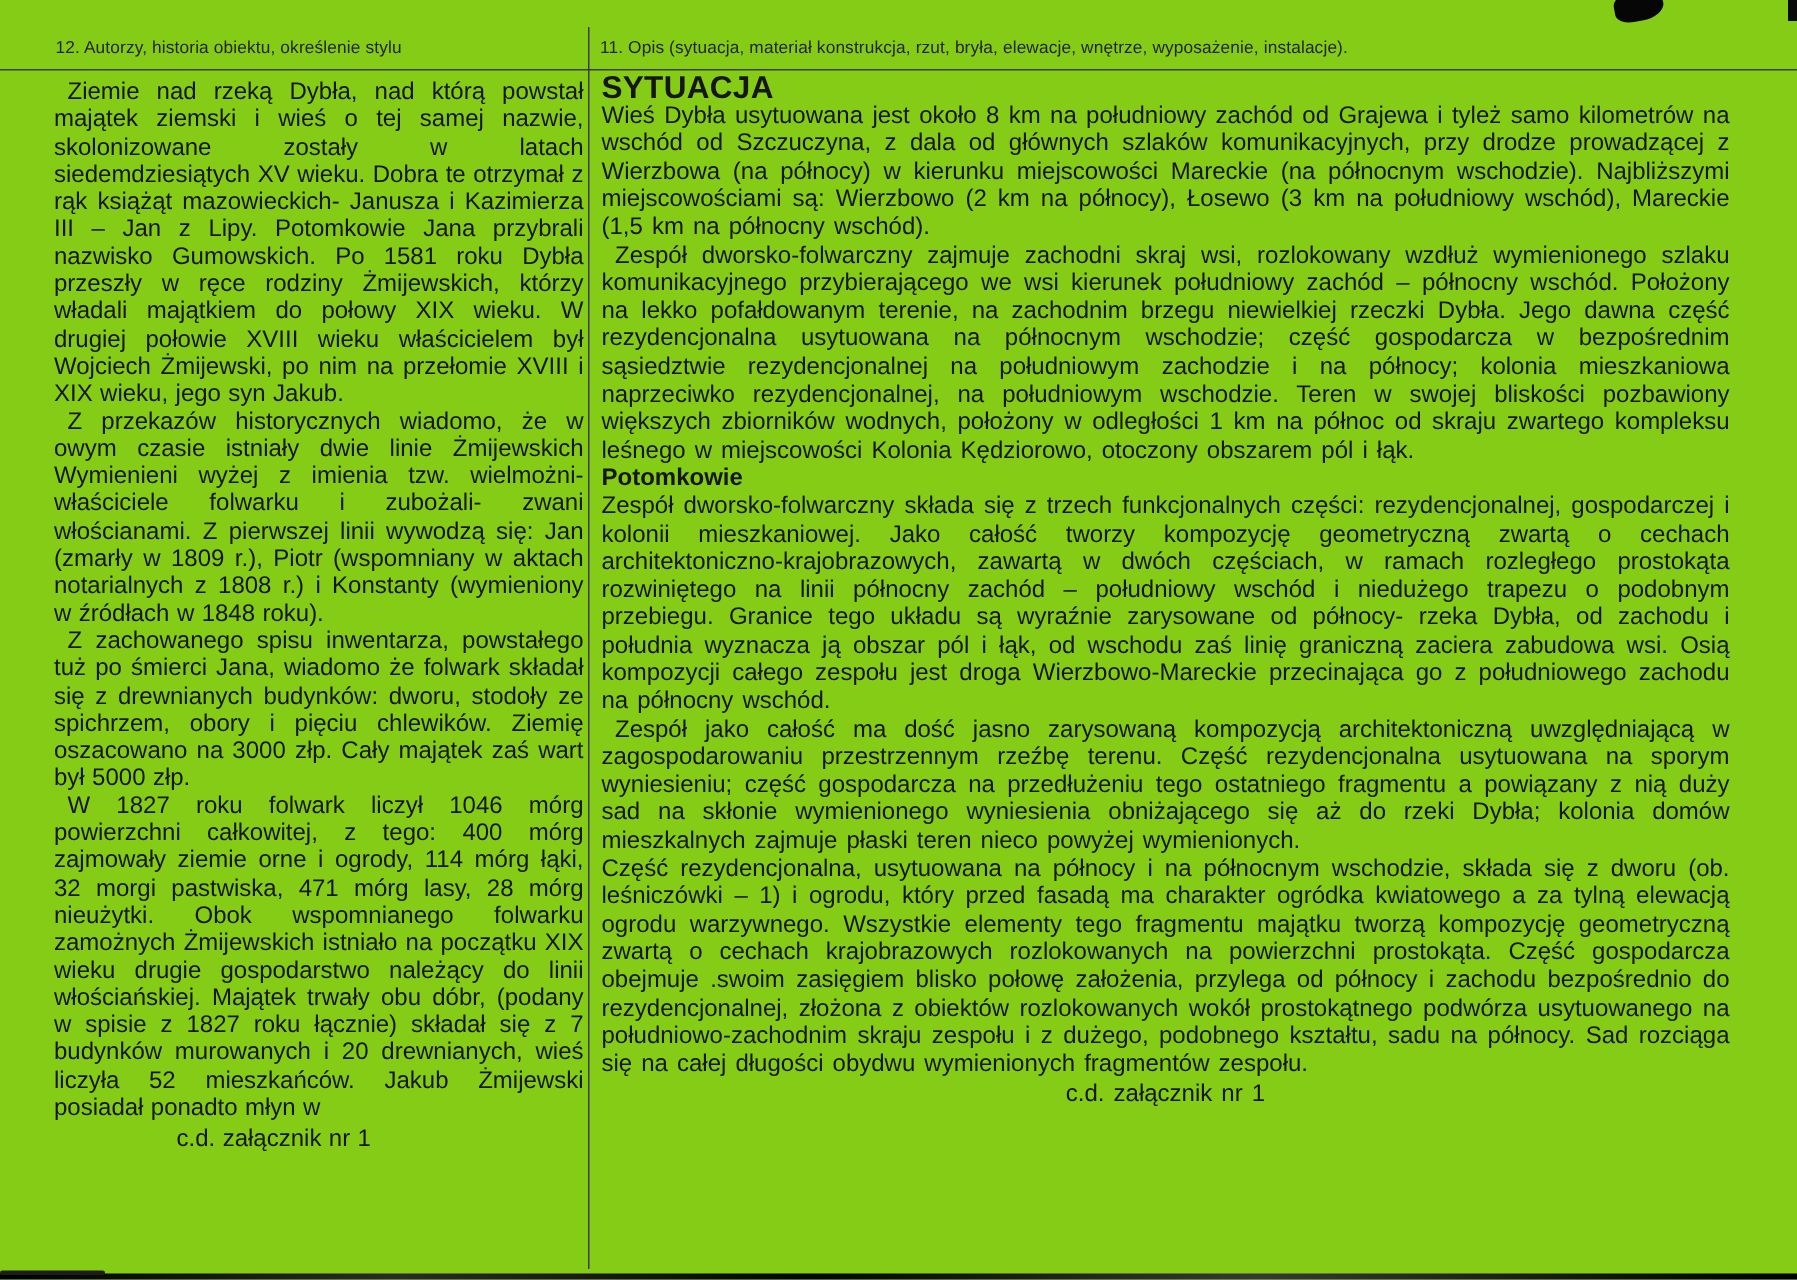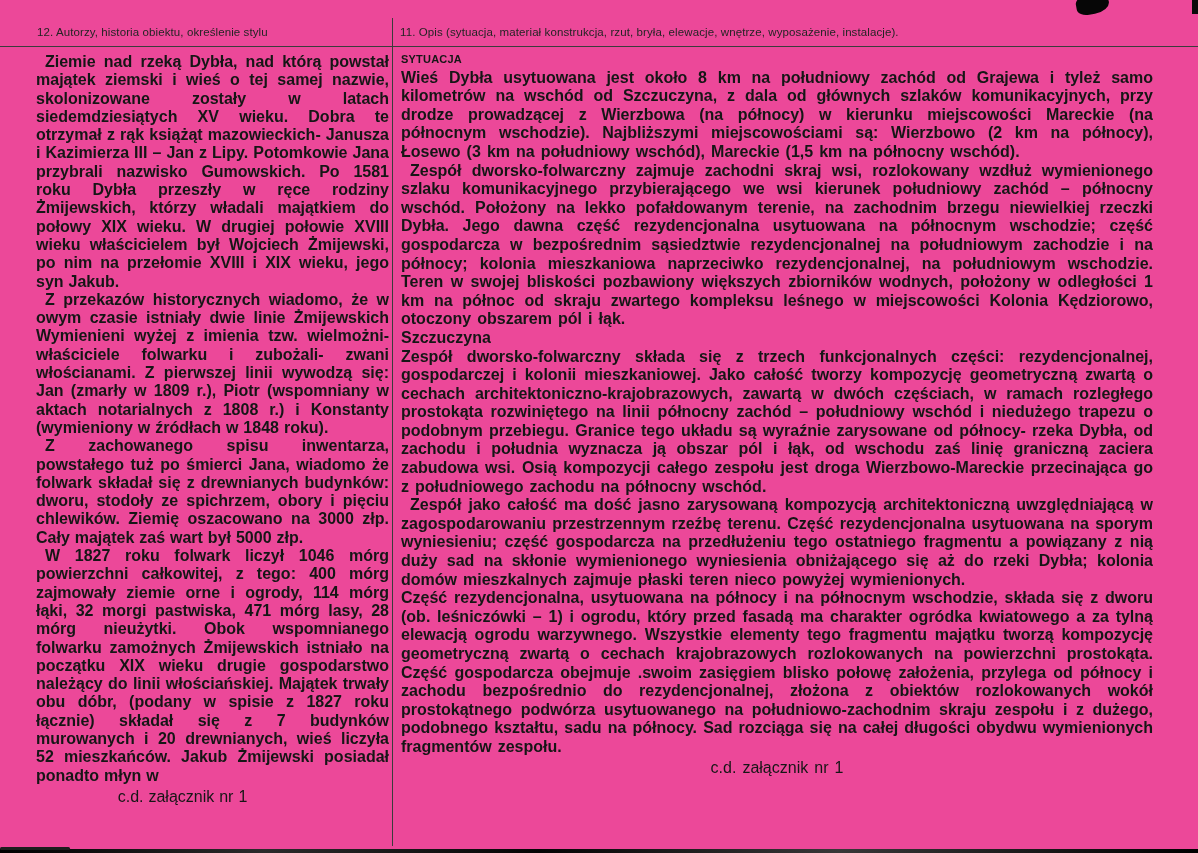--- a/index.html
+++ b/index.html
@@ -6,21 +6,21 @@
   html, body { margin: 0; padding: 0; }
   body {
     width: 1198px;
     height: 853px;
     position: relative;
     overflow: hidden;
     background: #fafaf7;
     font-family: "Liberation Sans", "DejaVu Sans", sans-serif;
     color: #1b1b1b;
   }
-  .page { position: absolute; inset: 0; background: #ec4899; }
+  .page { position: absolute; inset: 0; background: #84cc16; }
 
   
   .header-rule {
     position: absolute; top: 46px; left: 0;
     width: 1198px; height: 1px; background: #3c3c3c;
   }
   .col-rule {
     position: absolute; top: 18px; left: 392px;
     width: 1px; height: 828px; background: #3c3c3c;
   }
@@ -38,23 +38,23 @@
   .left-col {
     position: absolute; top: 53px; left: 36px; width: 353px;
     font-size: 16px; line-height: 18.3px; text-align: justify;
     color: #161616; word-spacing: 0.5px;
   }
   .right-col {
     position: absolute; top: 50px; left: 401px; width: 752px;
     font-size: 16px; line-height: 18.6px; text-align: justify;
     color: #161616; word-spacing: 1.6px;
   }
-  p { margin: 0; font-weight: bold; }
+  p { margin: 0; }
   .indent { text-indent: 9px; }
-  .sec-title { font-weight: bold; font-size: 11px; letter-spacing: 0.2px; }
+  .sec-title { font-weight: bold; font-size: 21px; letter-spacing: 0.2px; }
   .sub-title { font-weight: bold; font-size: 16px; }
   .footer-line { text-align: center; margin-top: 2px; }
   .footer-line-left { text-align: center; margin-top: 3px; padding-right: 60px; }
 
   
   .artifact-blob {
     position: absolute; top: -6px; left: 1076px;
     width: 33px; height: 20px; background: #060606;
     border-radius: 45% 60% 55% 40%;
     transform: rotate(-10deg);
@@ -89,21 +89,21 @@
     <p class="indent">Z przekazów historycznych wiadomo, że w owym czasie istniały dwie linie Żmijewskich Wymienieni wyżej z imienia tzw. wielmożni- właściciele folwarku i zubożali- zwani włościanami. Z pierwszej linii wywodzą się: Jan (zmarły w 1809 r.), Piotr (wspomniany w aktach notarialnych z 1808 r.) i Konstanty (wymieniony w źródłach w 1848 roku).</p>
     <p class="indent">Z zachowanego spisu inwentarza, powstałego tuż po śmierci Jana, wiadomo że folwark składał się z drewnianych budynków: dworu, stodoły ze spichrzem, obory i pięciu chlewików. Ziemię oszacowano na 3000 złp. Cały majątek zaś wart był 5000 złp.</p>
     <p class="indent">W 1827 roku folwark liczył 1046 mórg powierzchni całkowitej, z tego: 400 mórg zajmowały ziemie orne i ogrody, 114 mórg łąki, 32 morgi pastwiska, 471 mórg lasy, 28 mórg nieużytki. Obok wspomnianego folwarku zamożnych Żmijewskich istniało na początku XIX wieku drugie gospodarstwo należący do linii włościańskiej. Majątek trwały obu dóbr, (podany w spisie z 1827 roku łącznie) składał się z 7 budynków murowanych i 20 drewnianych, wieś liczyła 52 mieszkańców. Jakub Żmijewski posiadał ponadto młyn w</p>
     <div class="footer-line-left">c.d. załącznik nr 1</div>
   </div>
 
   <div class="right-col">
     <p class="sec-title">SYTUACJA</p>
     <p>Wieś Dybła usytuowana jest około 8 km na południowy zachód od Grajewa i tyleż samo kilometrów na wschód od Szczuczyna, z dala od głównych szlaków komunikacyjnych, przy drodze prowadzącej z Wierzbowa (na północy) w  kierunku miejscowości Mareckie (na północnym wschodzie). Najbliższymi miejscowościami są:  Wierzbowo (2 km na północy),  Łosewo (3 km na południowy wschód), Mareckie (1,5  km na północny wschód).</p>
     <p class="indent">Zespół dworsko-folwarczny zajmuje zachodni skraj wsi, rozlokowany wzdłuż wymienionego szlaku komunikacyjnego przybierającego we wsi kierunek południowy zachód – północny wschód. Położony na lekko pofałdowanym terenie, na zachodnim brzegu niewielkiej rzeczki Dybła. Jego dawna część rezydencjonalna usytuowana na północnym wschodzie; część gospodarcza w bezpośrednim sąsiedztwie rezydencjonalnej na południowym zachodzie i na północy; kolonia mieszkaniowa naprzeciwko rezydencjonalnej, na południowym wschodzie. Teren w swojej bliskości pozbawiony większych zbiorników wodnych, położony w odległości 1 km na północ od skraju zwartego kompleksu leśnego w miejscowości Kolonia Kędziorowo, otoczony obszarem pól i łąk.</p>
-    <p class="sub-title">Szczuczyna</p>
+    <p class="sub-title">Potomkowie</p>
     <p>Zespół dworsko-folwarczny składa się z trzech funkcjonalnych części: rezydencjonalnej, gospodarczej i kolonii mieszkaniowej. Jako całość tworzy kompozycję geometryczną zwartą o cechach architektoniczno-krajobrazowych, zawartą w dwóch częściach, w ramach rozległego prostokąta rozwiniętego na linii północny zachód – południowy wschód i niedużego trapezu o podobnym przebiegu. Granice tego układu są wyraźnie zarysowane od północy- rzeka Dybła, od zachodu i południa wyznacza ją obszar pól i łąk, od wschodu zaś linię graniczną zaciera zabudowa wsi. Osią kompozycji całego zespołu jest droga Wierzbowo-Mareckie przecinająca go z południowego zachodu na północny wschód.</p>
     <p class="indent">Zespół jako całość ma dość jasno zarysowaną kompozycją architektoniczną uwzględniającą w zagospodarowaniu przestrzennym rzeźbę terenu. Część rezydencjonalna usytuowana na sporym wyniesieniu; część gospodarcza na przedłużeniu tego ostatniego fragmentu a powiązany z nią duży sad na skłonie wymienionego wyniesienia obniżającego się aż do rzeki Dybła;  kolonia domów mieszkalnych zajmuje płaski teren nieco powyżej wymienionych.</p>
     <p>Część rezydencjonalna, usytuowana na północy i na północnym wschodzie, składa się z dworu (ob. leśniczówki – 1) i ogrodu, który przed fasadą ma charakter ogródka kwiatowego a za tylną elewacją ogrodu warzywnego. Wszystkie elementy tego fragmentu majątku tworzą kompozycję geometryczną zwartą o cechach krajobrazowych rozlokowanych na powierzchni prostokąta. Część gospodarcza obejmuje .swoim zasięgiem blisko połowę założenia, przylega od północy i zachodu bezpośrednio do rezydencjonalnej, złożona z obiektów rozlokowanych wokół prostokątnego podwórza usytuowanego na południowo-zachodnim skraju zespołu i z dużego, podobnego kształtu, sadu na północy. Sad rozciąga się na całej długości obydwu wymienionych fragmentów zespołu.</p>
     <div class="footer-line">c.d. załącznik nr 1</div>
   </div>
 
   <div class="artifact-blob"></div>
   <div class="artifact-right-edge"></div>
   <div class="artifact-bottom"></div>
   <div class="artifact-bottom-left"></div>

